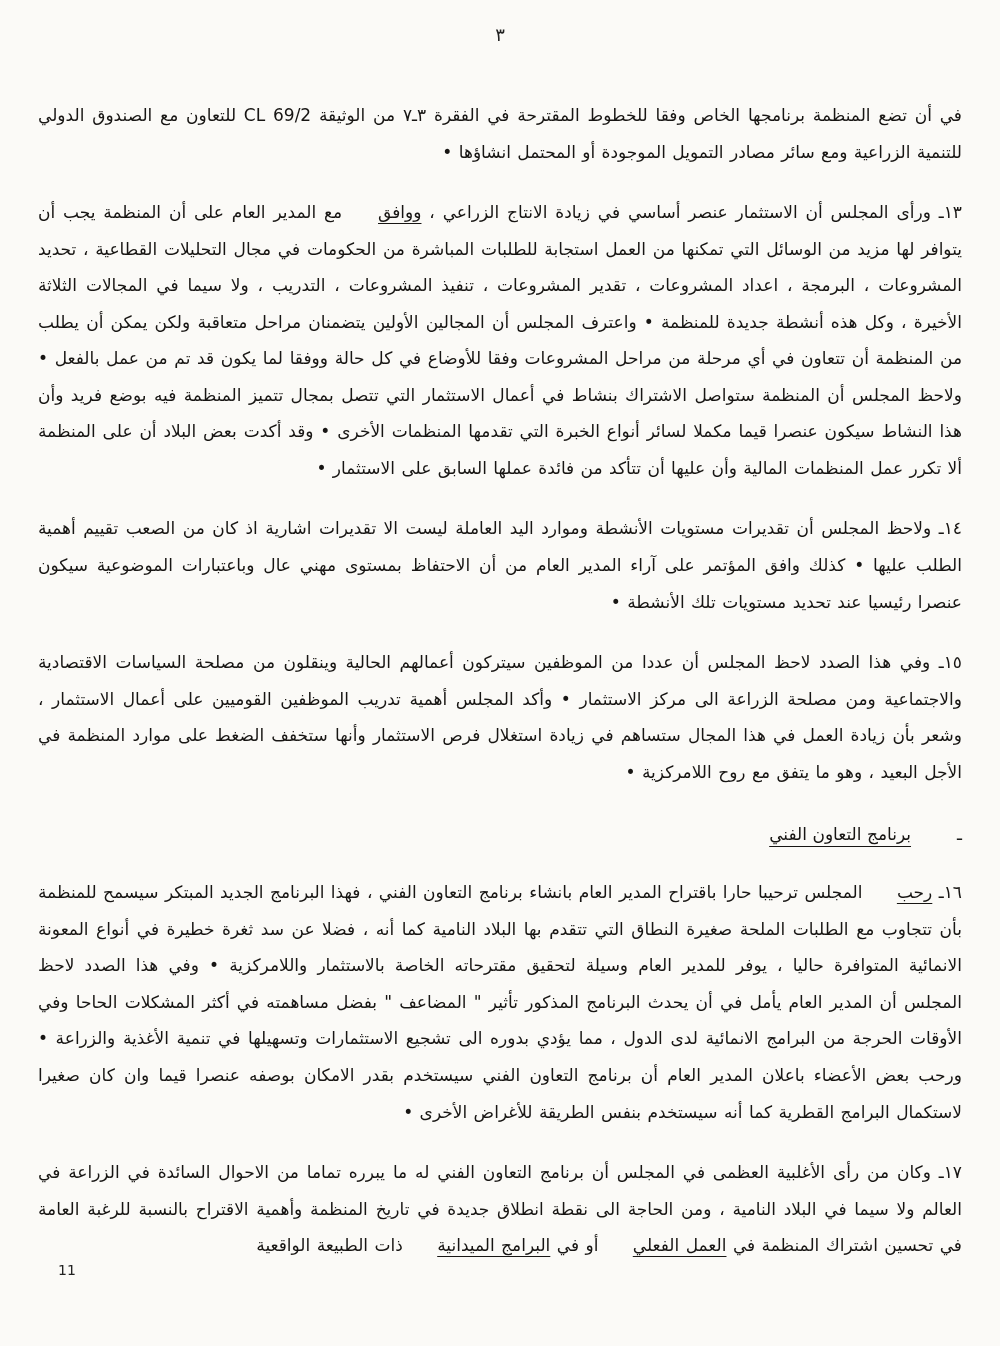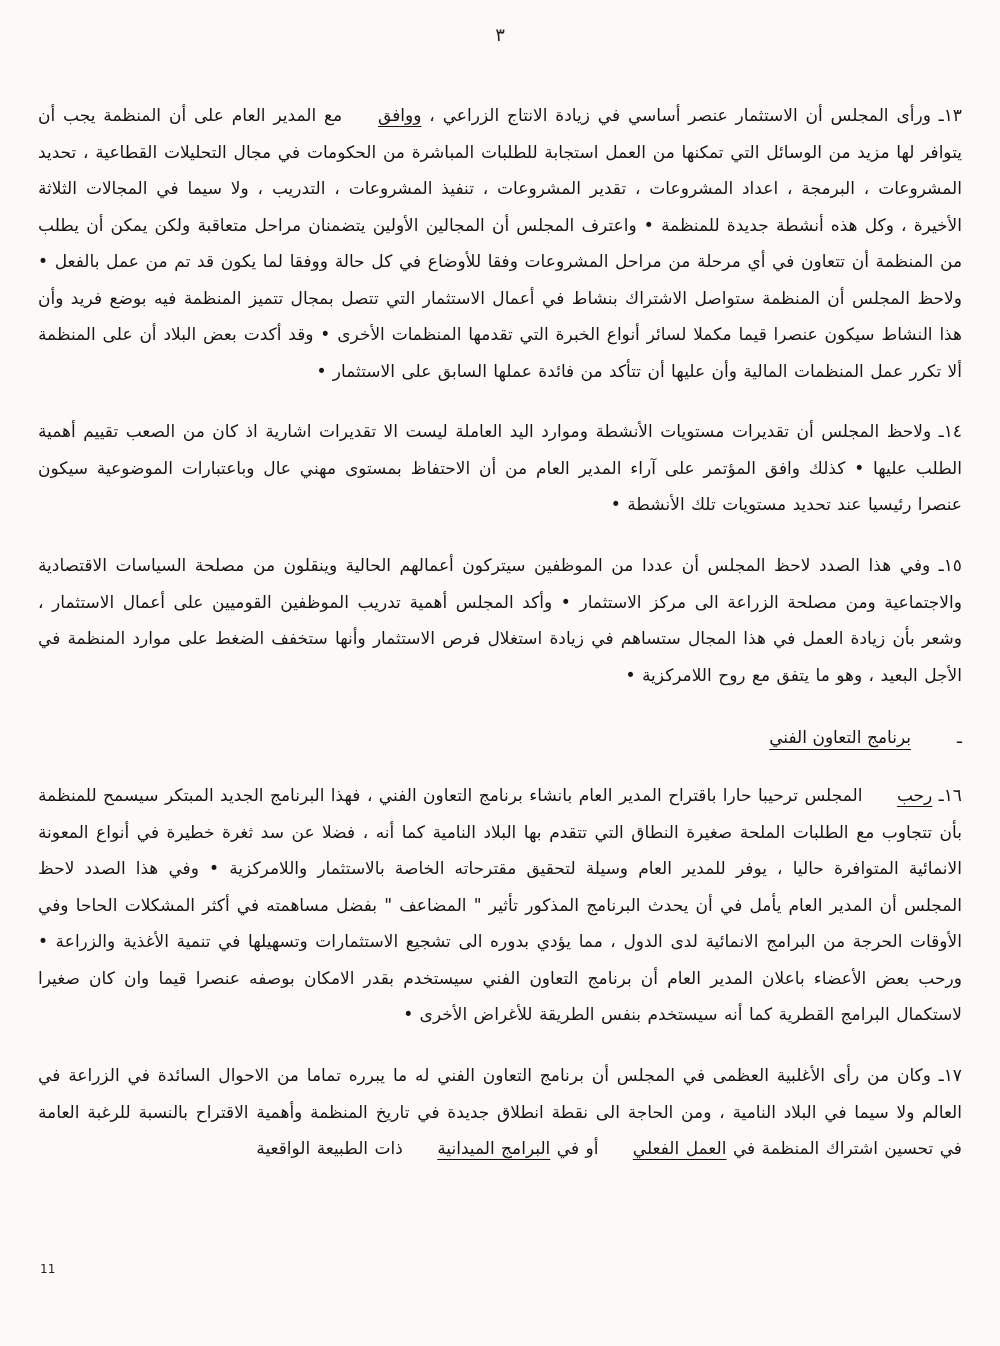--- a/index.html
+++ b/index.html
@@ -49,34 +49,35 @@
   .section-heading-row .dash {
     color: #1a1a1a;
   }
   .section-heading-row .heading-text {
     text-decoration: underline;
     text-underline-offset: 6px;
     text-decoration-thickness: 1px;
   }
   .footer-page-number {
     position: absolute;
-    left: 40px;
+    left: 58px;
     top: 1262px;
     direction: ltr;
-    font-size: 12px;
+    font-size: 14px;
     color: #222;
   }
 </style>
 </head>
 <body>
 
 <div class="page">
 
   <div class="top-page-number">٣</div>
 
+  <p class="para">في أن تضع المنظمة برنامجها الخاص وفقا للخطوط المقترحة في الفقرة ٣ـ٧ من الوثيقة CL 69/2 للتعاون مع الصندوق الدولي للتنمية الزراعية ومع سائر مصادر التمويل الموجودة أو المحتمل انشاؤها •</p>
 
   <p class="para"><span>١٣ـ ورأى المجلس أن الاستثمار عنصر أساسي في زيادة الانتاج الزراعي ، </span><span class="u">ووافق</span><span> مع المدير العام على أن المنظمة يجب أن يتوافر لها مزيد من الوسائل التي تمكنها من العمل استجابة للطلبات المباشرة من الحكومات في مجال التحليلات القطاعية ، تحديد المشروعات ، البرمجة ، اعداد المشروعات ، تقدير المشروعات ، تنفيذ المشروعات ، التدريب ، ولا سيما في المجالات الثلاثة الأخيرة ، وكل هذه أنشطة جديدة للمنظمة • واعترف المجلس أن المجالين الأولين يتضمنان مراحل متعاقبة ولكن يمكن أن يطلب من المنظمة أن تتعاون في أي مرحلة من مراحل المشروعات وفقا للأوضاع في كل حالة ووفقا لما يكون قد تم من عمل بالفعل • ولاحظ المجلس أن المنظمة ستواصل الاشتراك بنشاط في أعمال الاستثمار التي تتصل بمجال تتميز المنظمة فيه بوضع فريد وأن هذا النشاط سيكون عنصرا قيما مكملا لسائر أنواع الخبرة التي تقدمها المنظمات الأخرى • وقد أكدت بعض البلاد أن على المنظمة ألا تكرر عمل المنظمات المالية وأن عليها أن تتأكد من فائدة عملها السابق على الاستثمار •</span></p>
 
   <p class="para">١٤ـ ولاحظ المجلس أن تقديرات مستويات الأنشطة وموارد اليد العاملة ليست الا تقديرات اشارية اذ كان من الصعب تقييم أهمية الطلب عليها • كذلك وافق المؤتمر على آراء المدير العام من أن الاحتفاظ بمستوى مهني عال وباعتبارات الموضوعية سيكون عنصرا رئيسيا عند تحديد مستويات تلك الأنشطة •</p>
 
   <p class="para">١٥ـ وفي هذا الصدد لاحظ المجلس أن عددا من الموظفين سيتركون أعمالهم الحالية وينقلون من مصلحة السياسات الاقتصادية والاجتماعية ومن مصلحة الزراعة الى مركز الاستثمار • وأكد المجلس أهمية تدريب الموظفين القوميين على أعمال الاستثمار ، وشعر بأن زيادة العمل في هذا المجال ستساهم في زيادة استغلال فرص الاستثمار وأنها ستخفف الضغط على موارد المنظمة في الأجل البعيد ، وهو ما يتفق مع روح اللامركزية •</p>
 
   <div class="section-heading-row">
     <span class="dash">ـ</span>
     <span class="heading-text">برنامج التعاون الفني</span>

